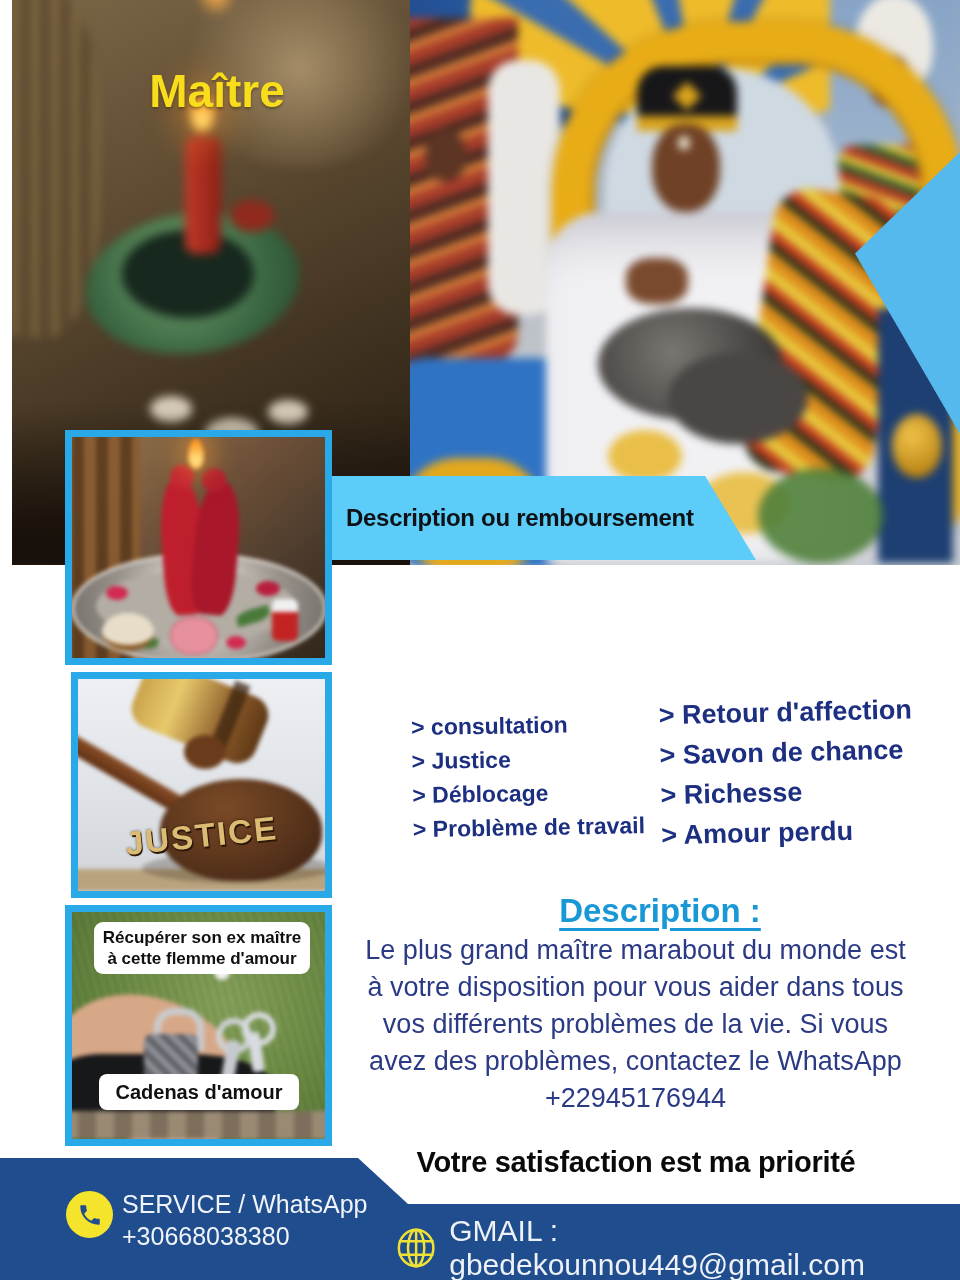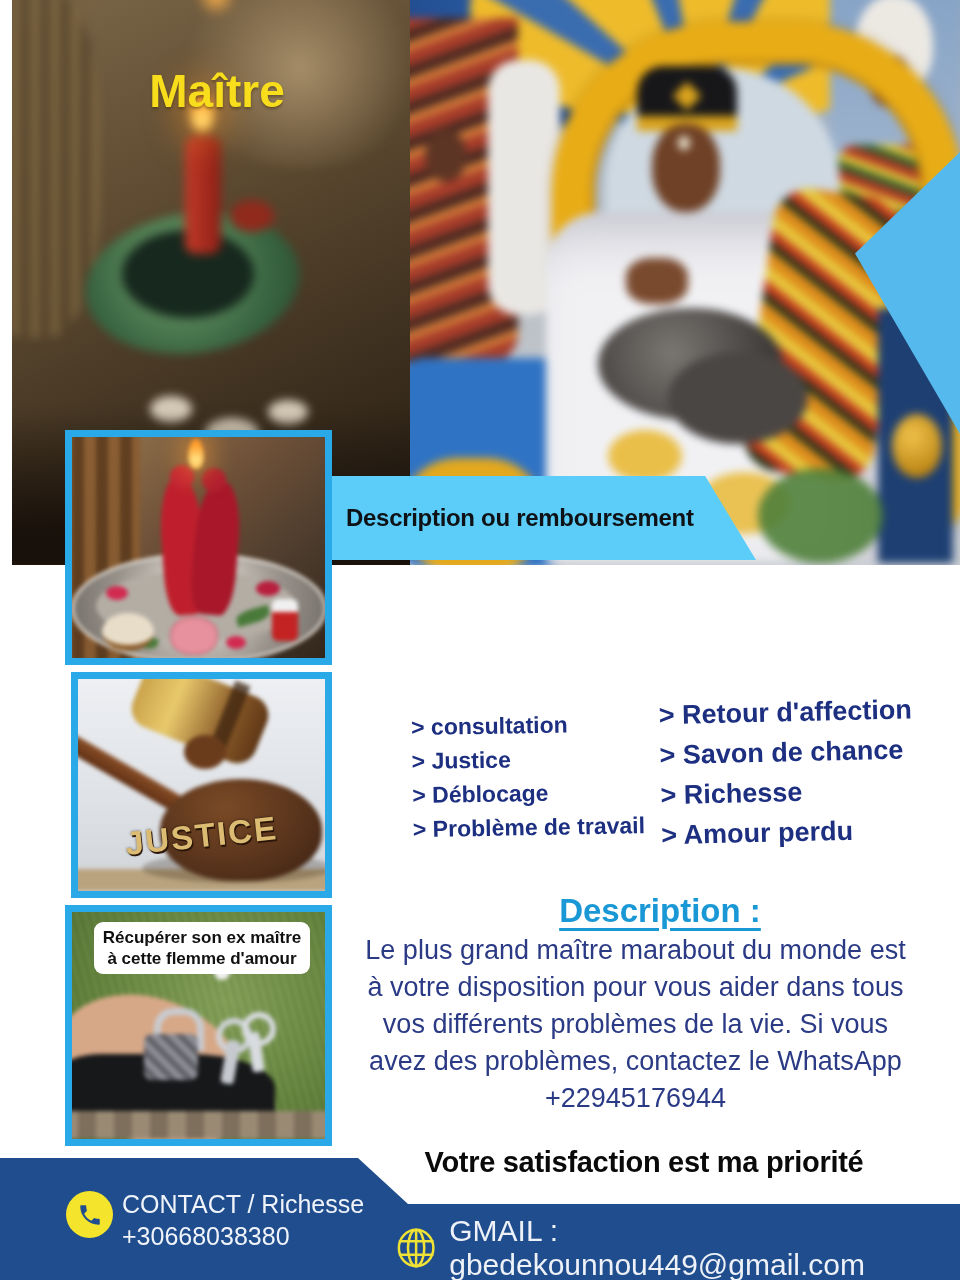--- a/index.html
+++ b/index.html
@@ -147,21 +147,21 @@
   .services-right{left:660px;top:692px;width:280px;transform:rotate(-1.3deg);color:#1d2f80;font-weight:bold;
     font-size:27px;line-height:40px;}
   .services-left div,.services-right div{white-space:nowrap;}
 
   
   .desc-heading{left:500px;top:892px;width:320px;text-align:center;color:#1a98d6;font-size:33px;font-weight:bold;
     text-decoration:underline;text-decoration-thickness:3px;text-underline-offset:6px;}
   .desc-body{left:363px;top:932px;width:545px;text-align:center;color:#2b3a85;font-size:27px;line-height:37px;}
 
   
-  .priority{left:398px;top:1146px;width:492px;text-align:center;color:#0a0a0a;font-size:29px;font-weight:bold;letter-spacing:-.3px;}
+  .priority{left:390px;top:1146px;width:492px;text-align:center;color:#0a0a0a;font-size:29px;font-weight:bold;letter-spacing:-.3px;}
   .footer-shape{left:0;top:1155px;width:960px;height:125px;z-index:2;}
   .contact-block{left:122px;top:1188px;z-index:3;color:#f0f4fa;font-size:25px;line-height:32px;}
   .phone-badge{left:66px;top:1191px;width:47px;height:47px;border-radius:50%;background:#f5e42c;z-index:3;
     display:flex;align-items:center;justify-content:center;}
   .gmail-block{left:396px;top:1214px;z-index:3;display:flex;align-items:center;gap:13px;}
   .gmail-text{color:#eef2f8;font-size:30px;}
 </style>
 </head>
 <body>
 
@@ -272,20 +272,21 @@
       <div class="abs c3-cloth"></div>
       <div class="abs c3-shackle"></div>
       <div class="abs c3-lock"></div>
       <div class="abs c3-keyring"></div>
       <div class="abs c3-keyblade1"></div>
       <div class="abs c3-keyring2"></div>
       <div class="abs c3-keyblade2"></div>
       <div class="abs c3-wood"></div>
     </div>
     <div class="c3-label-top">Récupérer son ex maître à cette flemme d'amour</div>
+    <div class="c3-label-bottom">Cadenas d'amour</div>
   </div>
 
   <div class="abs services-left">
     <div>&gt; consultation</div>
     <div>&gt; Justice</div>
     <div>&gt; Déblocage</div>
     <div>&gt; Problème de travail</div>
   </div>
   <div class="abs services-right">
     <div>&gt; Retour d'affection</div>
@@ -302,21 +303,21 @@
   <svg class="abs footer-shape" viewBox="0 0 960 125" xmlns="http://www.w3.org/2000/svg">
     <polygon points="0,3 358,3 408,49 960,49 960,125 0,125" fill="#1f4d8d"></polygon>
   </svg>
 
   <div class="abs phone-badge">
     <svg width="26" height="26" viewBox="0 0 24 24">
       <path fill="#1f4d8d" d="M6.62 10.79c1.44 2.83 3.76 5.14 6.59 6.59l2.2-2.21c.27-.27.67-.36 1.02-.24 1.12.37 2.33.57 3.57.57.55 0 1 .45 1 1V20c0 .55-.45 1-1 1-9.39 0-17-7.61-17-17 0-.55.45-1 1-1h3.5c.55 0 1 .45 1 1 0 1.25.2 2.45.57 3.57.11.35.03.74-.25 1.02l-2.2 2.2z"></path>
     </svg>
   </div>
   <div class="abs contact-block">
-    <div>CONTACT / Richesse</div>
+    <div>SERVICE / WhatsApp</div>
     <div>+30668038380</div>
   </div>
 
   <div class="abs gmail-block">
     <svg width="42" height="44" viewBox="0 0 42 44">
       <g fill="none" stroke="#f0e235" stroke-width="2.6">
         <ellipse cx="21" cy="22" rx="18" ry="19"></ellipse>
         <ellipse cx="21" cy="22" rx="8.5" ry="19"></ellipse>
         <line x1="3" y1="15" x2="39" y2="15"></line>
         <line x1="3" y1="29" x2="39" y2="29"></line>

